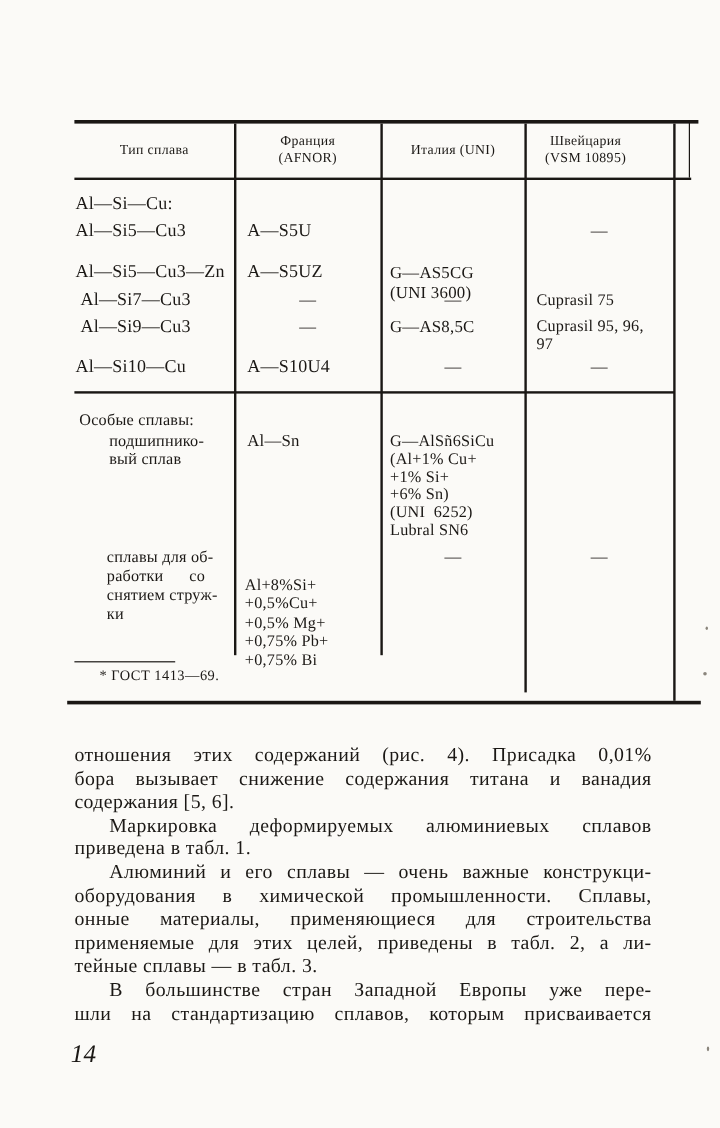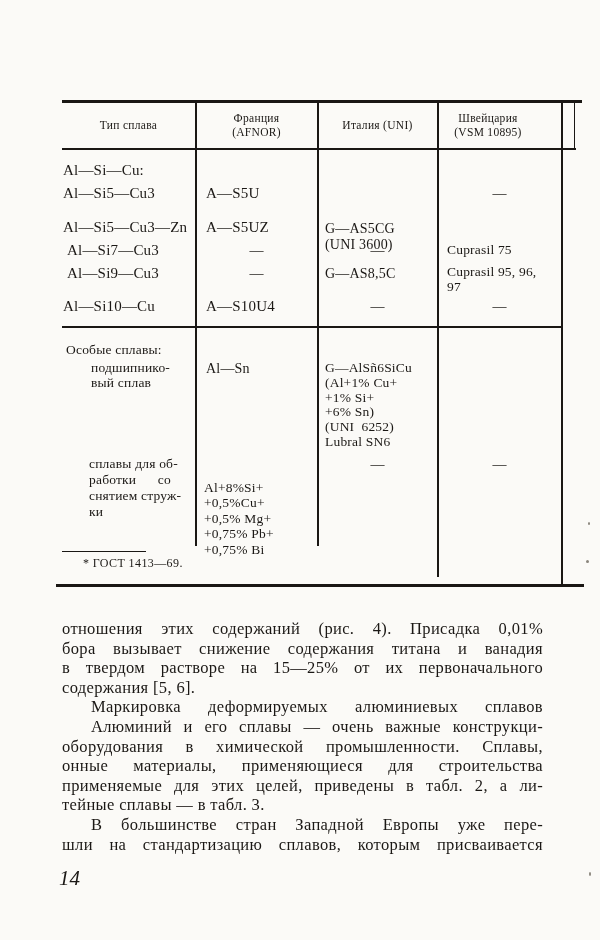--- a/index.html
+++ b/index.html
@@ -127,23 +127,23 @@
 +0,75% Bi</div>
     <div class="cell dash" style="left:318px;top:457px;width:119px;">—</div>
     <div class="cell dash" style="left:438px;top:457px;width:123px;">—</div>
 
     <div class="footnote">* ГОСТ 1413—69.</div>
   </div>
 
   <div class="body-text">
     <div class="bline">отношения этих содержаний (рис. 4). Присадка 0,01%</div>
     <div class="bline">бора вызывает снижение содержания титана и ванадия</div>
-    <div class="bline">в твердом растворе на 15—25% от их первоначального</div>
     <div class="bline end">содержания [5, 6].</div>
     <div class="bline ind">Маркировка деформируемых алюминиевых сплавов</div>
+    <div class="bline end">приведена в табл. 1.</div>
     <div class="bline ind">Алюминий и его сплавы — очень важные конструкци-</div>
     <div class="bline">оборудования в химической промышленности. Сплавы,</div>
     <div class="bline">онные материалы, применяющиеся для строительства</div>
     <div class="bline">применяемые для этих целей, приведены в табл. 2, а ли-</div>
     <div class="bline end">тейные сплавы — в табл. 3.</div>
     <div class="bline ind">В большинстве стран Западной Европы уже пере-</div>
     <div class="bline">шли на стандартизацию сплавов, которым присваивается</div>
   </div>
 
   <div class="page-number">14</div>

